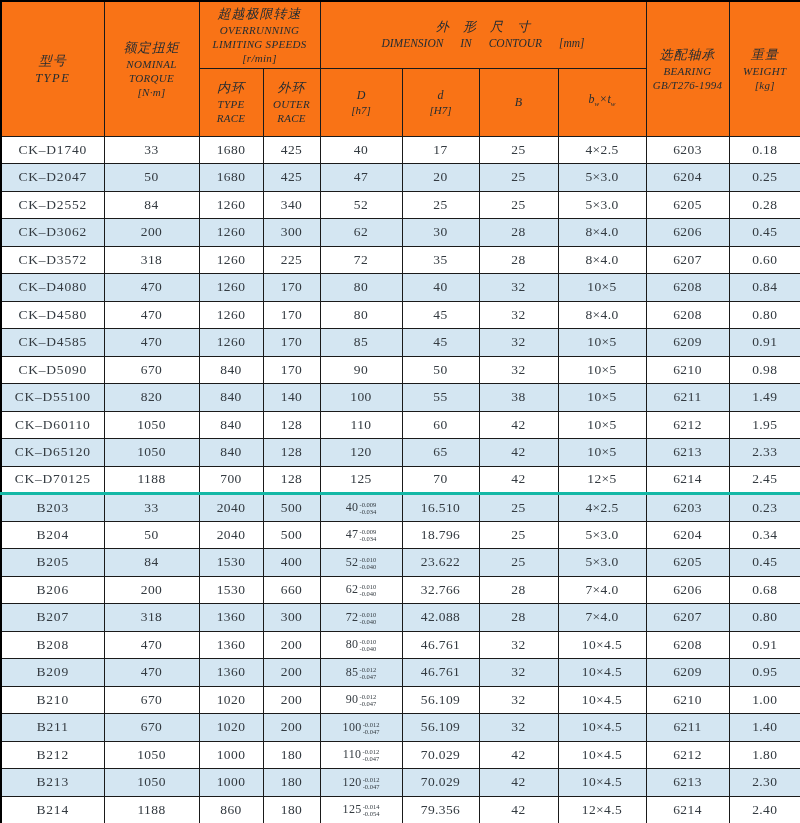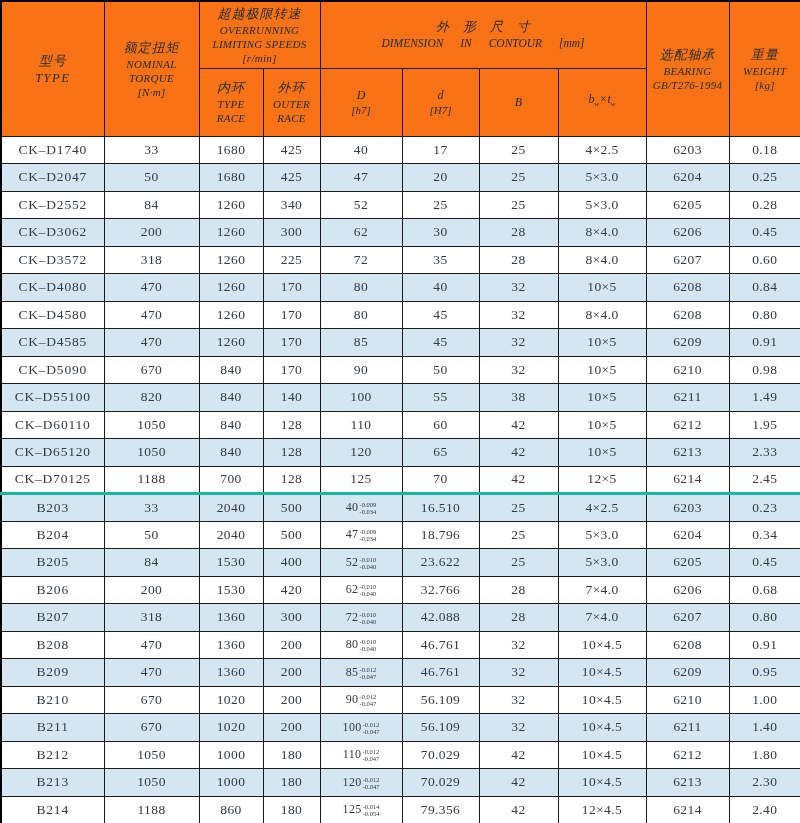--- a/index.html
+++ b/index.html
@@ -403,21 +403,21 @@
         <td>23.622</td>
         <td>25</td>
         <td>5×3.0</td>
         <td>6205</td>
         <td>0.45</td>
       </tr>
       <tr>
         <td class="type-cell">B206</td>
         <td>200</td>
         <td>1530</td>
-        <td>420</td>
+        <td>660</td>
         <td class="tol-cell"><span>62</span><span class="tol-stack">
             <span>-0.010</span>
             <span>-0.040</span>
           </span></td>
         <td>32.766</td>
         <td>28</td>
         <td>7×4.0</td>
         <td>6206</td>
         <td>0.68</td>
       </tr>

